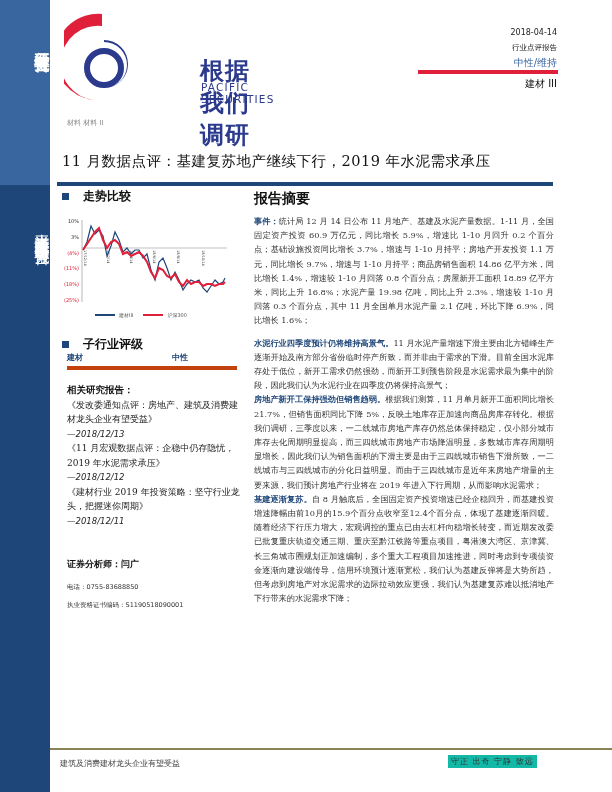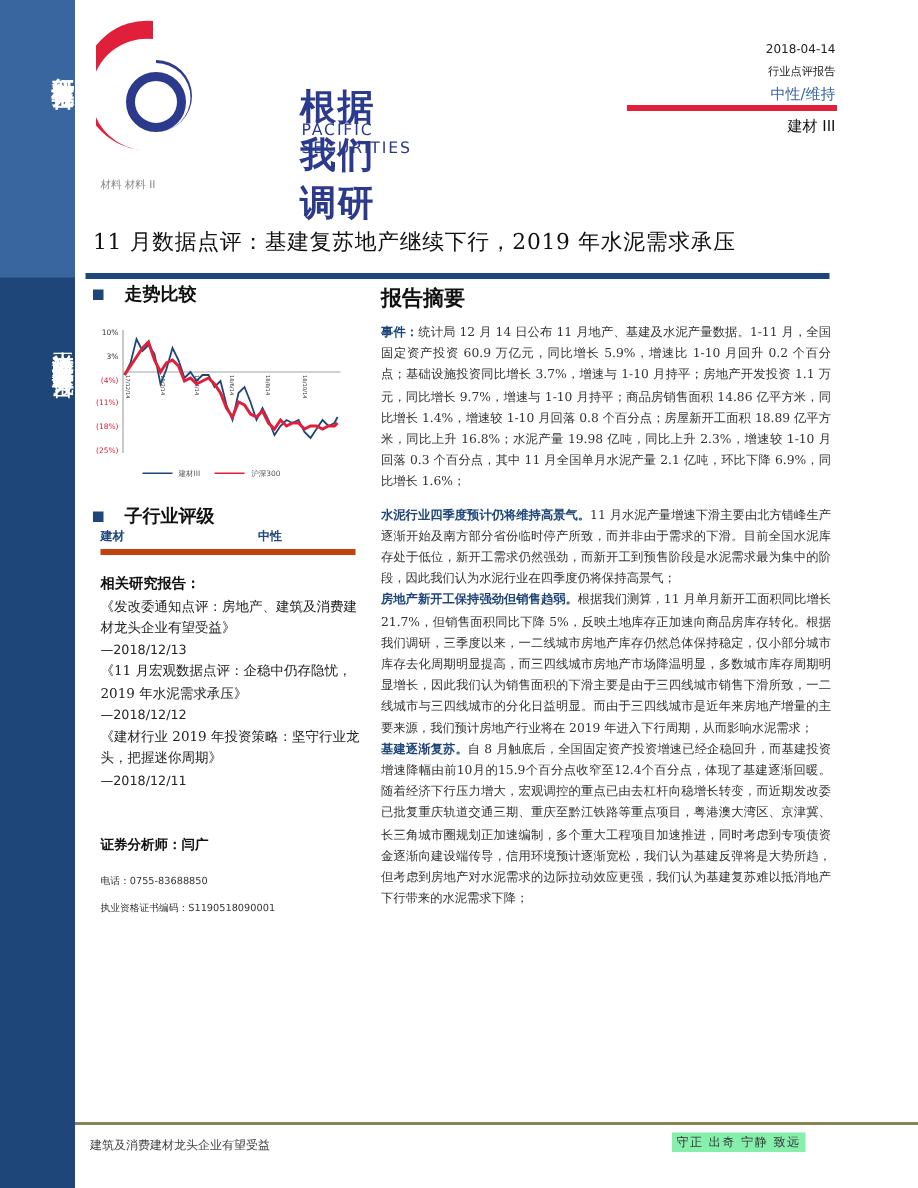--- a/index.html
+++ b/index.html
@@ -34,34 +34,34 @@
   .chart-wrap { position: absolute; left: 57px; top: 210px; width: 180px; height: 110px; }
   .legend { position: absolute; left: 95px; top: 312px; font-size: 5px; font-family: "DejaVu Sans", sans-serif; color: #555; display: flex; align-items: center; gap: 4px; }
   .lg-line { display: inline-block; width: 20px; height: 1.5px; }
 
   .sub-head { position: absolute; left: 57px; top: 336px; }
   .rating-row { position: absolute; left: 67px; top: 352px; width: 170px; display: flex; font-weight: bold; font-size: 8px; color: #1f4679; border-bottom: 4px solid #c2410c; padding-bottom: 3px; }
   .rating-row span:first-child { width: 105px; }
 
   .related { position: absolute; left: 67px; top: 383px; width: 175px; font-size: 9px; line-height: 14.5px; color: #222; }
   .related .rh { font-weight: bold; font-size: 9.5px; color: #111; margin-bottom: 0px; }
-  .related .rdate { font-family: "DejaVu Sans", sans-serif; font-size: 8.5px; }
+  .related .rdate { font-family: "DejaVu Sans", sans-serif; font-size: 8.5px; font-style: italic; }
 
   .analyst { position: absolute; left: 67px; top: 555px; width: 180px; font-family: "DejaVu Sans", sans-serif; }
   .analyst .ah { font-weight: bold; font-size: 9px; color: #111; font-family: "DejaVu Serif", serif; margin-bottom: 5px; }
   .analyst div { font-size: 6.5px; color: #333; line-height: 18px; }
 
   .right-col { position: absolute; left: 254px; top: 190px; width: 300px; }
   .summary-head { font-weight: bold; font-size: 14px; color: #111; margin-bottom: 6px; }
   .para { font-size: 8.2px; line-height: 14.2px; color: #333; text-align: justify; }
   .para .hl { color: #1f4679; font-weight: bold; }
 
   .footer-rule { position: absolute; left: 50px; top: 748px; width: 562px; height: 2px; background: #8a8358; }
   .footer-left { position: absolute; left: 60px; top: 758px; font-size: 8px; color: #444; }
-  .footer-motto { position: absolute; left: 448px; top: 755px; font-size: 8px; color: #333; background: #86efac; padding: 1px 3px; letter-spacing: 1px; }
+  .footer-motto { position: absolute; left: 448px; top: 755px; font-size: 8px; color: #333; background: #14b8a6; padding: 1px 3px; letter-spacing: 1px; }
 </style>
 </head>
 <body>
 
 <div class="sidebar">
   <div class="sidebar-top">
     <div class="sidebar-top-text">行业研究报告</div>
   </div>
   <div class="sidebar-bottom-text">太平洋证券股份有限公司证券研究报告</div>
 </div>

